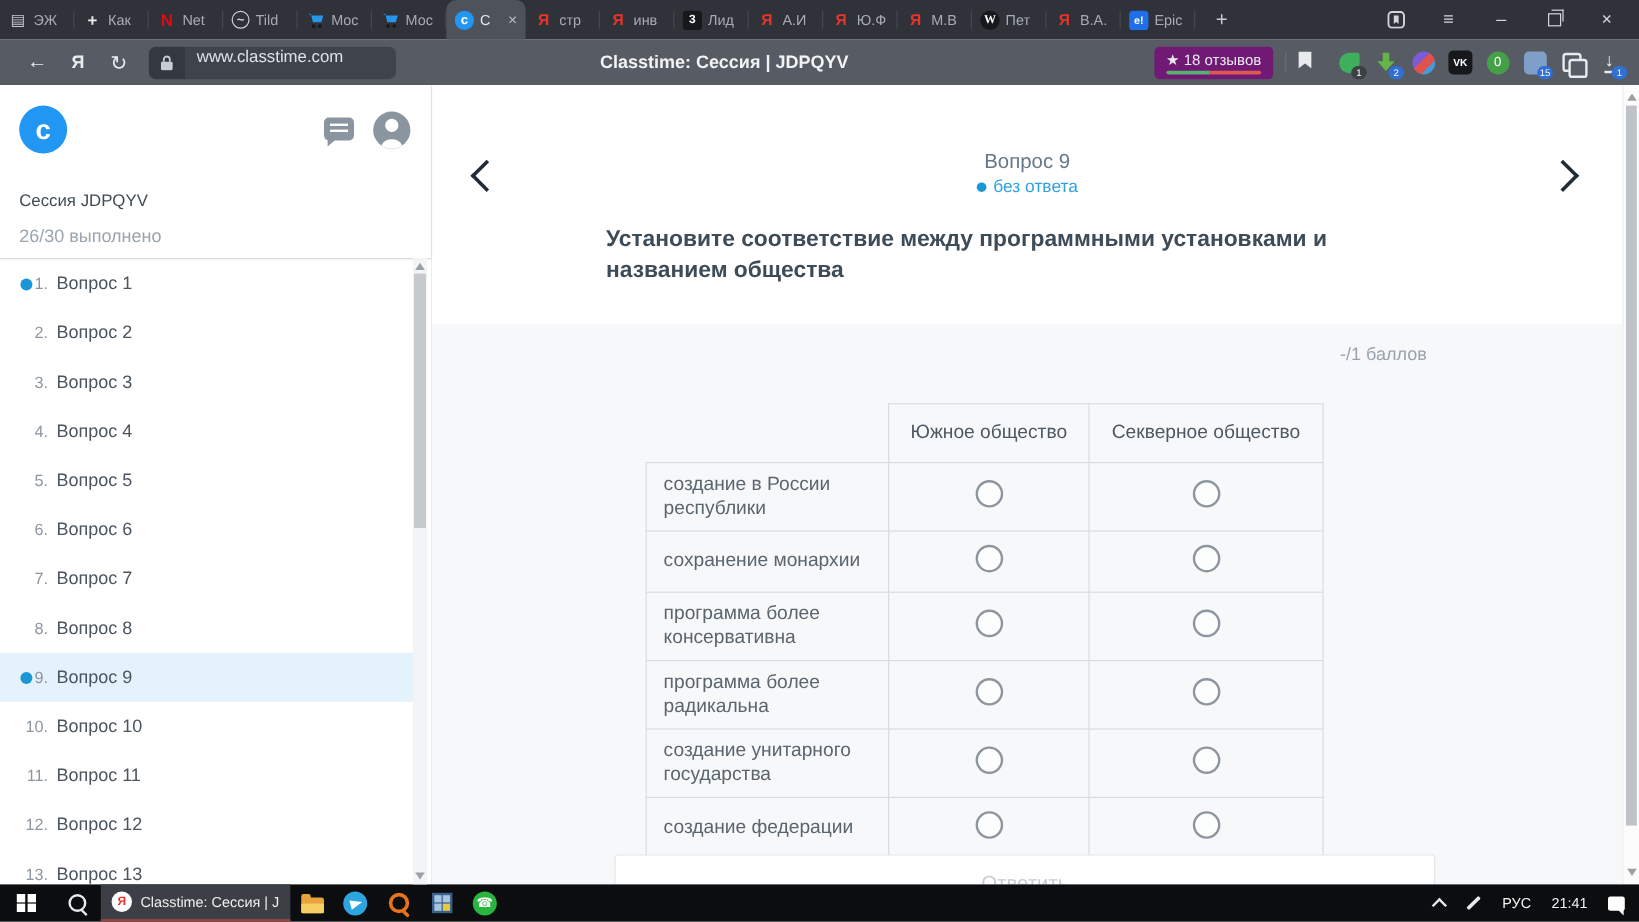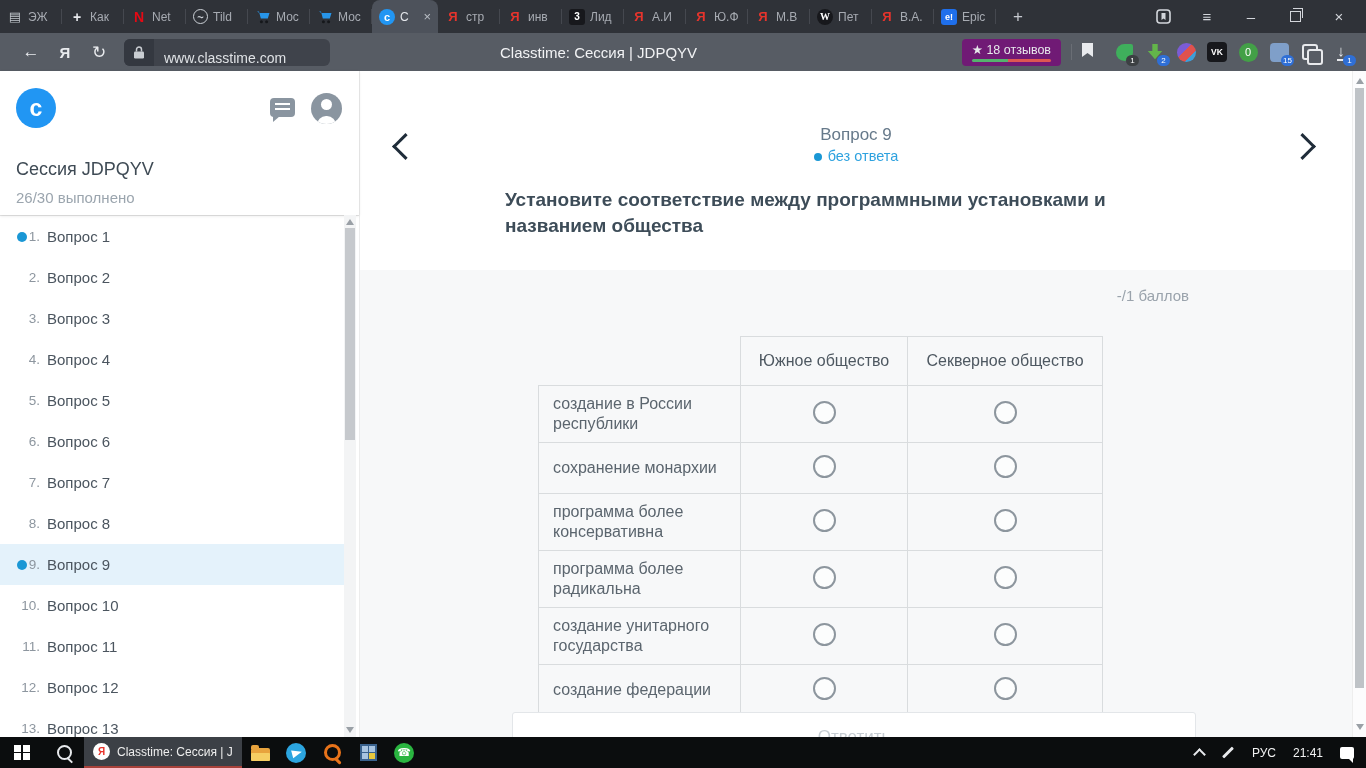--- a/index.html
+++ b/index.html
@@ -33,26 +33,26 @@
   .ctl-menu{font-size:16px;letter-spacing:0;}
   .restore-ico{width:9px;height:9px;border:1.5px solid #d3d6db;position:relative;}
   .restore-ico::before{content:"";position:absolute;top:-4.5px;left:2px;width:9px;height:9px;
         border-top:1.5px solid #d3d6db;border-right:1.5px solid #d3d6db;}
 
   
   .toolbar{position:absolute;top:33px;left:0;right:0;height:38px;background:#575c64;display:flex;
            align-items:center;padding:0 14px;box-sizing:border-box;gap:0;}
   .nav-btn{color:#e9ebee;font-size:17px;width:34px;text-align:center;flex:none;}
   .nav-ya{font-size:15px;font-weight:bold;}
-  .urlchip{flex:none;display:flex;align-items:flex-end;height:27px;width:206px;background:#3f434b;
+  .urlchip{flex:none;display:flex;align-items:flex-start;height:27px;width:206px;background:#3f434b;
            border-radius:6px;overflow:hidden;margin-left:8px;}
   .lockbox{width:30px;height:100%;background:#343840;display:flex;align-items:center;justify-content:center;flex:none;}
   .urltext{color:#dfe2e5;font-size:14px;padding:0 10px;white-space:nowrap;}
   .page-title{position:absolute;left:500px;top:0;height:38px;display:flex;align-items:center;
-              color:#f2f3f5;font-size:15px;}
+              color:#f2f3f5;font-size:15px;font-weight:bold;}
   .tb-right{margin-left:auto;display:flex;align-items:center;gap:10px;}
   .reviews{display:flex;align-items:center;background:#701a75;border-radius:4px;padding:3px 10px 4px;flex-direction:column;}
   .reviews-line{color:#e7e9ec;font-size:12.5px;white-space:nowrap;}
   .reviews-bar{width:100%;height:3px;margin-top:2px;border-radius:2px;
                background:linear-gradient(to right,#55b26e 0 45%,#dd5852 45% 100%);}
   .tb-divider{width:1px;height:16px;background:#6a6e75;}
   .exts{display:flex;align-items:center;gap:9px;margin-left:10px;}
   .ext{position:relative;width:22px;height:22px;display:flex;align-items:center;justify-content:center;}
   .badge{position:absolute;right:-4px;bottom:-3px;min-width:11px;height:11px;line-height:11px;border-radius:6px;
          background:#2f6fd6;color:#fff;font-size:8px;text-align:center;padding:0 1px;}
@@ -81,21 +81,21 @@
            color:#fff;font-weight:700;font-size:23px;display:flex;align-items:center;justify-content:center;}
   .chat-ico{position:absolute;left:270px;top:27px;width:25px;height:19px;background:#8a95a0;border-radius:4px;}
   .chat-ico::before{content:"";position:absolute;left:5px;top:5px;width:15px;height:2px;background:#fff;
            box-shadow:0 5px 0 #fff;}
   .chat-ico::after{content:"";position:absolute;left:3px;bottom:-5px;border-top:6px solid #8a95a0;
            border-right:7px solid transparent;}
   .avatar{position:absolute;left:311px;top:22px;width:31px;height:31px;border-radius:50%;background:#8a95a0;
           overflow:hidden;}
   .avatar::before{content:"";position:absolute;left:10px;top:6px;width:11px;height:11px;border-radius:50%;background:#fff;}
   .avatar::after{content:"";position:absolute;left:6px;bottom:-4px;width:19px;height:12px;border-radius:9px 9px 0 0;background:#fff;}
-  .sb-title{position:absolute;left:16px;top:88px;font-size:18px;color:#3f4b55;}
+  .sb-title{position:absolute;left:16px;top:88px;font-size:14px;color:#3f4b55;}
   .sb-progress{position:absolute;left:16px;top:118px;font-size:15px;color:#9ba5ae;}
   .q-list{position:absolute;top:144px;left:0;right:0;bottom:0;border-top:1px solid #e6e6e6;overflow:hidden;background:#fff;}
   .q-item{position:relative;width:345px;height:41px;box-sizing:border-box;display:flex;align-items:center;cursor:pointer;}
   .q-item.active{background:#e4f2fb;}
   .q-dot{position:absolute;left:17px;top:15.5px;width:10px;height:10px;border-radius:50%;background:#1a97d5;}
   .q-num{color:#8d969f;font-size:13.5px;width:40px;text-align:right;margin-right:7px;flex:none;}
   .q-label{color:#4b555f;font-size:15px;}
   .sb-scroll{position:absolute;top:144px;right:3px;width:12px;bottom:0;background:#f3f4f5;z-index:3;}
   .sb-thumb{position:absolute;left:1px;right:1px;top:13px;height:212px;background:#c6c9cd;}
   .tri-up{width:0;height:0;border-left:4px solid transparent;border-right:4px solid transparent;

